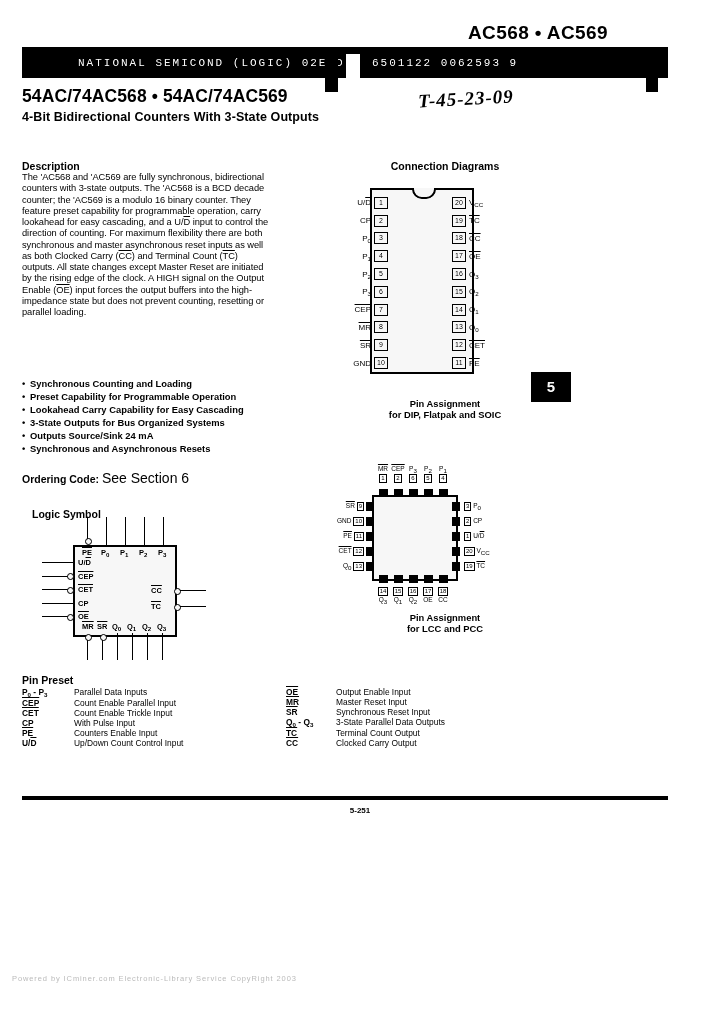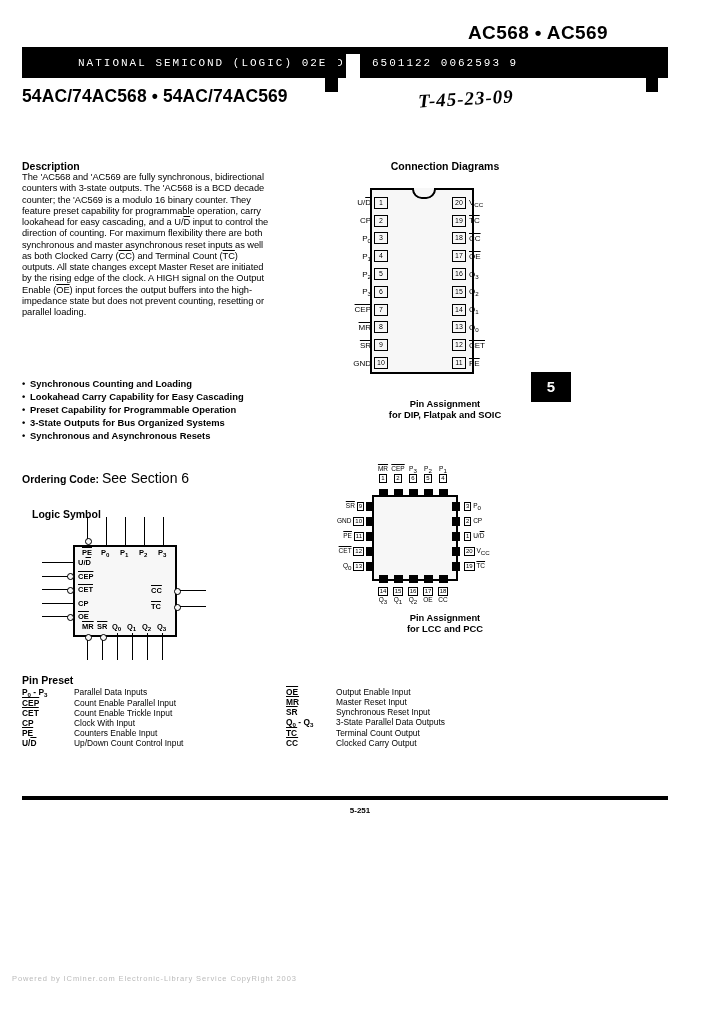--- a/index.html
+++ b/index.html
@@ -117,30 +117,32 @@
   <div id="bar-wrap">
     <div class="barblk" id="bar-a"></div>
     <div class="barblk" id="bar-b"></div>
     <div class="barcode-txt" id="bc1">NATIONAL SEMICOND (LOGIC) 02E D</div>
     <div class="barcode-txt" id="bc2">6501122 0062593 9</div>
   </div>
   <div id="blkA"></div>
   <div id="blkB"></div>
 
   <div id="title-main">54AC/74AC568 • 54AC/74AC569</div>
+  <div id="title-sub">4-Bit Bidirectional Counters With 3-State Outputs</div>
   <div id="handwrite">T-45-23-09</div>
 
   <div id="desc-h" class="h4">Description</div>
   <div id="desc-b" class="body-txt">The 'AC568 and 'AC569 are fully synchronous, bidirectional counters with 3-state outputs. The 'AC568 is a BCD decade counter; the 'AC569 is a modulo 16 binary counter. They feature preset capability for programmable operation, carry lookahead for easy cascading, and a U/<span class="ovl">D</span> input to control the direction of counting. For maximum flexibility there are both synchronous and master asynchronous reset inputs as well as both Clocked Carry (<span class="ovl">CC</span>) and Terminal Count (<span class="ovl">TC</span>) outputs. All state changes except Master Reset are initiated by the rising edge of the clock. A HIGH signal on the Output Enable (<span class="ovl">OE</span>) input forces the output buffers into the high-impedance state but does not prevent counting, resetting or parallel loading.</div>
 
   <div id="feat">
       <div><span class="bul">•</span>Synchronous Counting and Loading</div>
+      <div><span class="bul">•</span>Preset Capability for Programmable Operation</div>
       <div><span class="bul">•</span>Lookahead Carry Capability for Easy Cascading</div>
-      <div><span class="bul">•</span>Preset Capability for Programmable Operation</div>
       <div><span class="bul">•</span>3-State Outputs for Bus Organized Systems</div>
+      <div><span class="bul">•</span>Outputs Source/Sink 24 mA</div>
       <div><span class="bul">•</span>Synchronous and Asynchronous Resets</div>
     </div>
 
   <div id="order">
     <span>Ordering Code:</span>
     <span class="n">See Section 6</span>
   </div>
 
   <div id="cd-h" class="h4">Connection Diagrams</div>
 
@@ -284,21 +286,21 @@
   <div id="lcc-cap">
     <div>Pin Assignment</div>
     <div>for LCC and PCC</div>
   </div>
 
   <div id="pn-h" class="h4">Pin Preset</div>
   <div id="pn-l" class="pn-tbl">
       <span class="r"><span class="s">P<sub>0</sub> - P<sub>3</sub></span><span>Parallel Data Inputs</span></span>
       <span class="r"><span class="s"><span class="ovl">CEP</span></span><span>Count Enable Parallel Input</span></span>
       <span class="r"><span class="s"><span class="ovl">CET</span></span><span>Count Enable Trickle Input</span></span>
-      <span class="r"><span class="s">CP</span><span>Clock With Input</span></span>
+      <span class="r"><span class="s">CP</span><span>With Pulse Input</span></span>
       <span class="r"><span class="s"><span class="ovl">PE</span></span><span>Counters Enable Input</span></span>
       <span class="r"><span class="s">U/<span class="ovl">D</span></span><span>Up/Down Count Control Input</span></span>
     </div>
   <div id="pn-r" class="pn-tbl">
       <span class="r"><span class="s"><span class="ovl">OE</span></span><span>Output Enable Input</span></span>
       <span class="r"><span class="s"><span class="ovl">MR</span></span><span>Master Reset Input</span></span>
       <span class="r"><span class="s"><span class="ovl">SR</span></span><span>Synchronous Reset Input</span></span>
       <span class="r"><span class="s">Q<sub>0</sub> - Q<sub>3</sub></span><span>3-State Parallel Data Outputs</span></span>
       <span class="r"><span class="s"><span class="ovl">TC</span></span><span>Terminal Count Output</span></span>
       <span class="r"><span class="s"><span class="ovl">CC</span></span><span>Clocked Carry Output</span></span>

